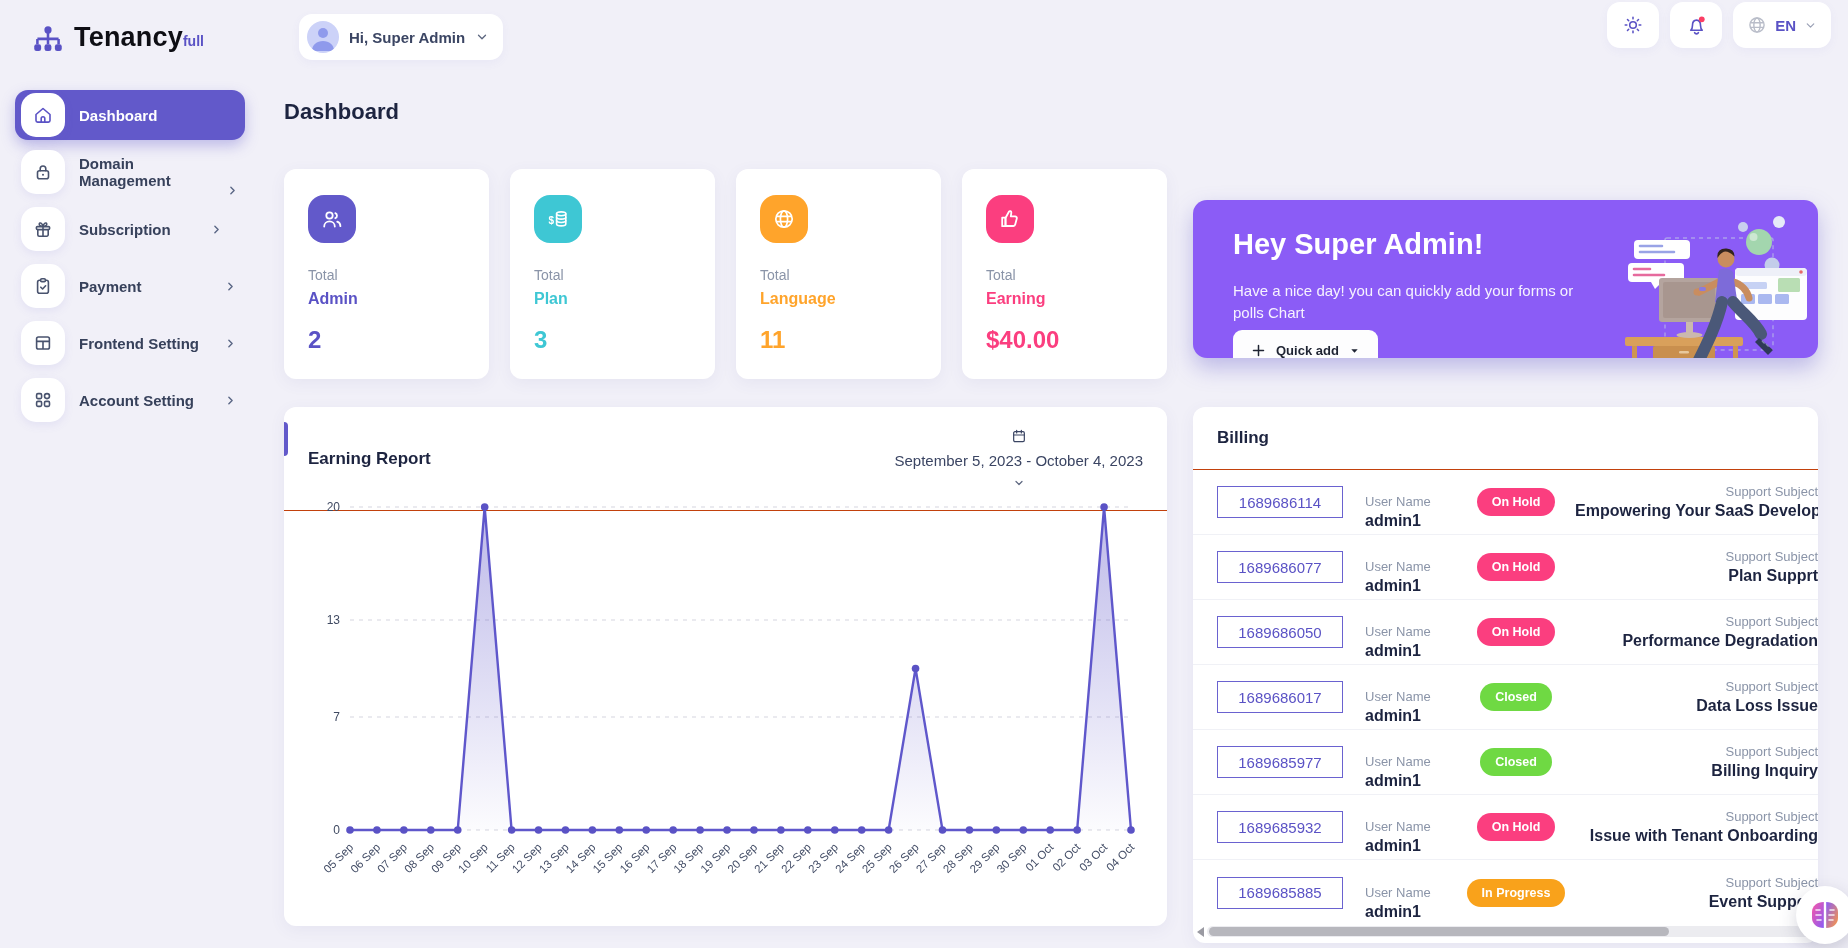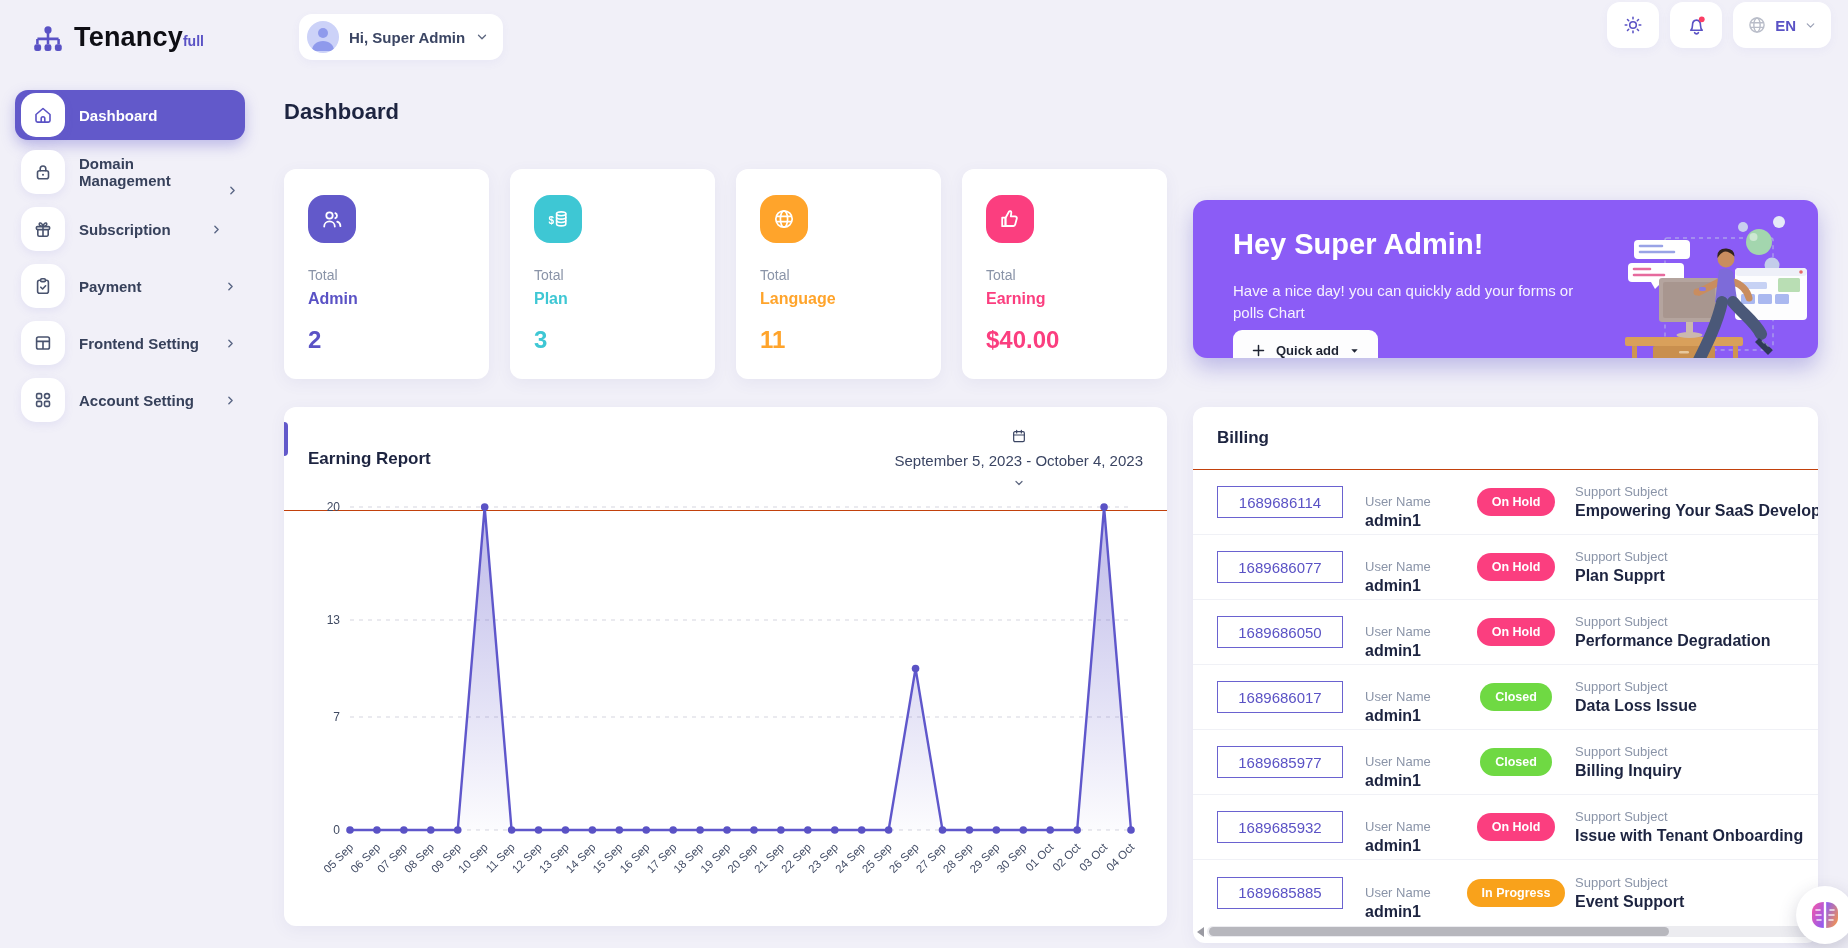--- a/index.html
+++ b/index.html
@@ -71,21 +71,21 @@
   .supports-card { left:1193px; top:407px; width:625px; height:536px; overflow:hidden; }
   .t-row { display:flex; align-items:center; height:65px; padding-left:24px; border-bottom:1px solid #f0f1f6; }
   .ticket-btn { width:126px; height:32px; flex:0 0 126px; background:#fff; border:1.5px solid #6a62d0;
                 border-radius:0; color:#5a52c5; font-family:inherit; font-size:15px; display:flex;
                 align-items:center; justify-content:center; cursor:pointer; }
   .t-user { margin-left:22px; width:92px; flex:0 0 92px;margin-top:20px; }
   .t-lbl { font-size:13px; color:#8a94a8; }
   .t-val { font-size:16px; font-weight:700; color:#1d2440; margin-top:3px; white-space:nowrap; }
   .t-pill-col { width:118px; flex:0 0 118px; display:flex;justify-content:center; }
   .pill { padding:7px 15px; border-radius:999px; color:#fff; font-size:12.5px; font-weight:700; white-space:nowrap; }
-  .t-subject { flex:1; overflow:hidden; }
+  .t-subject { flex:1; overflow:hidden;text-align:right; }
   .hscroll { position:absolute; left:4px; right:6px; bottom:5px; height:13px; display:flex; align-items:center; gap:3px; }
   .hs-arrow { width:0; height:0; border-top:5px solid transparent; border-bottom:5px solid transparent; border-right:7px solid #9a9aa2; }
   .hs-track { flex:1; height:11px; background:#ececf0; border-radius:6px; position:relative; }
   .hs-thumb { position:absolute; left:2px; top:1px; height:9px; width:76%; background:#b7b7bd; border-radius:6px; }
   
   .fab { position:absolute; left:1796px; top:886px; width:58px; height:58px; border-radius:50%;
          background:#fff; box-shadow:0 6px 18px rgba(60,60,90,.22); display:flex; align-items:center;
          justify-content:center; cursor:pointer; }
   svg { display:block; }
 </style>

